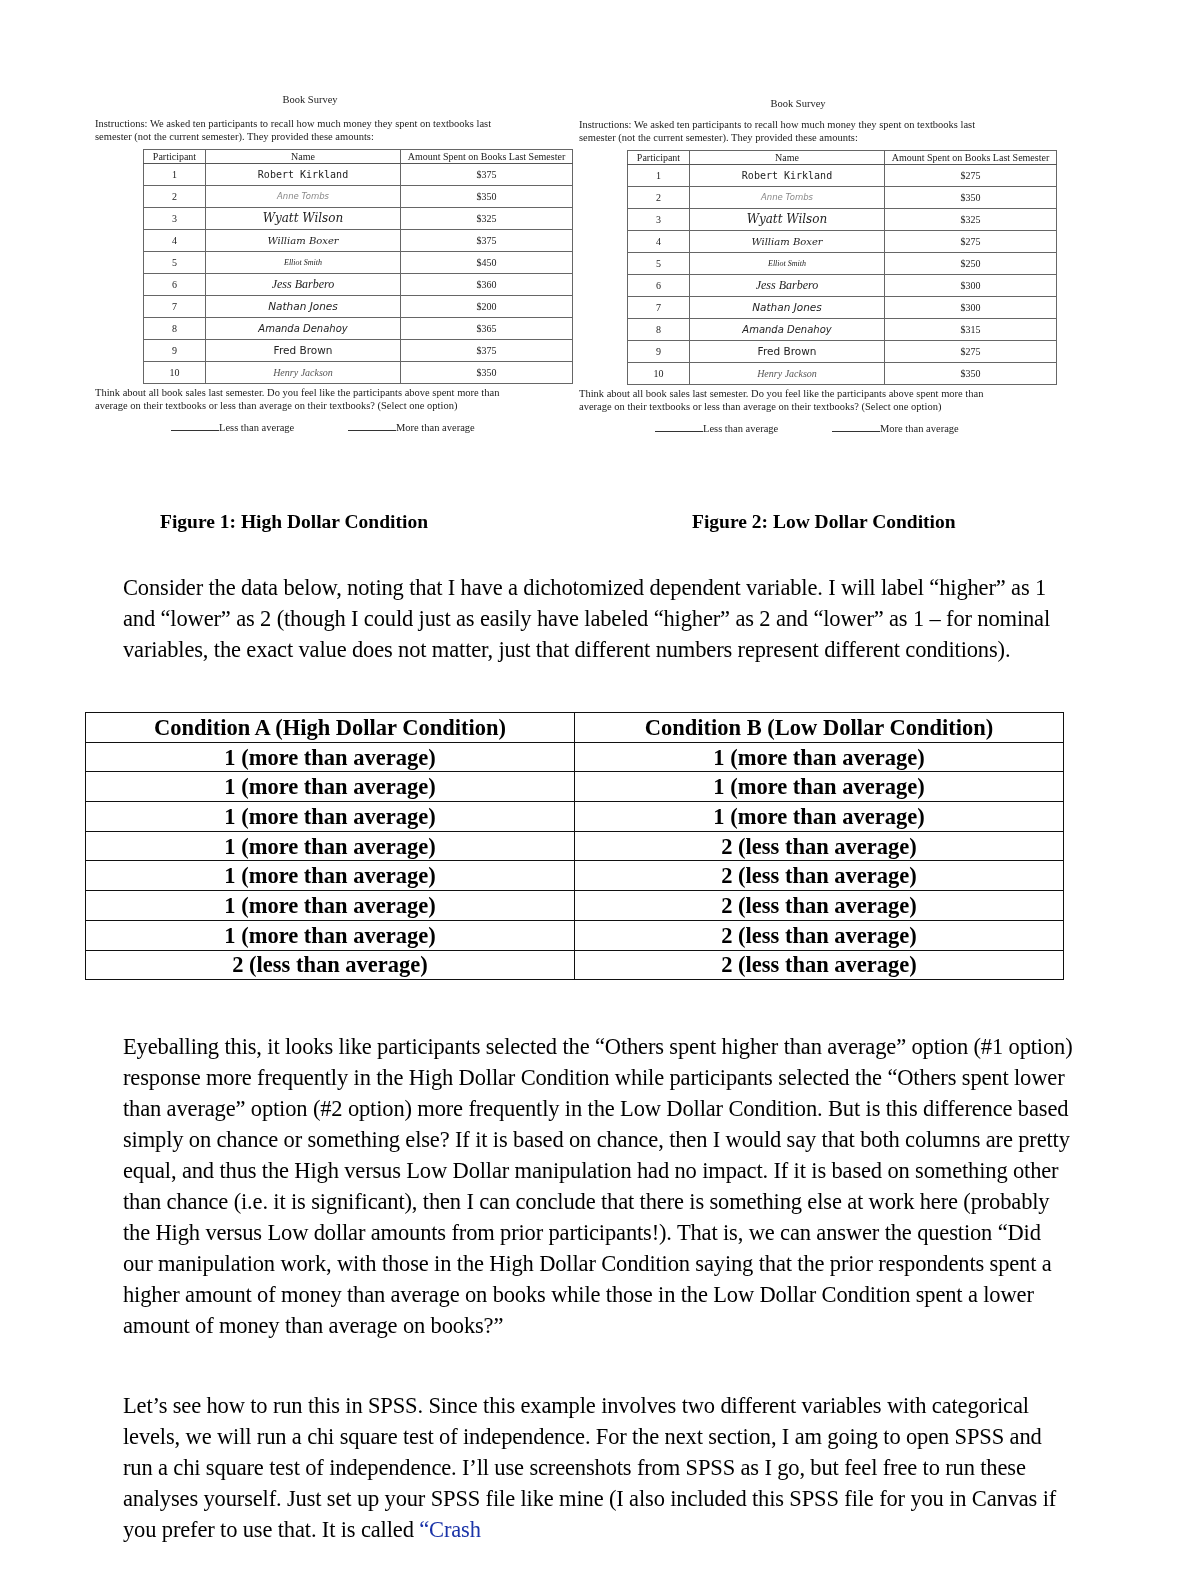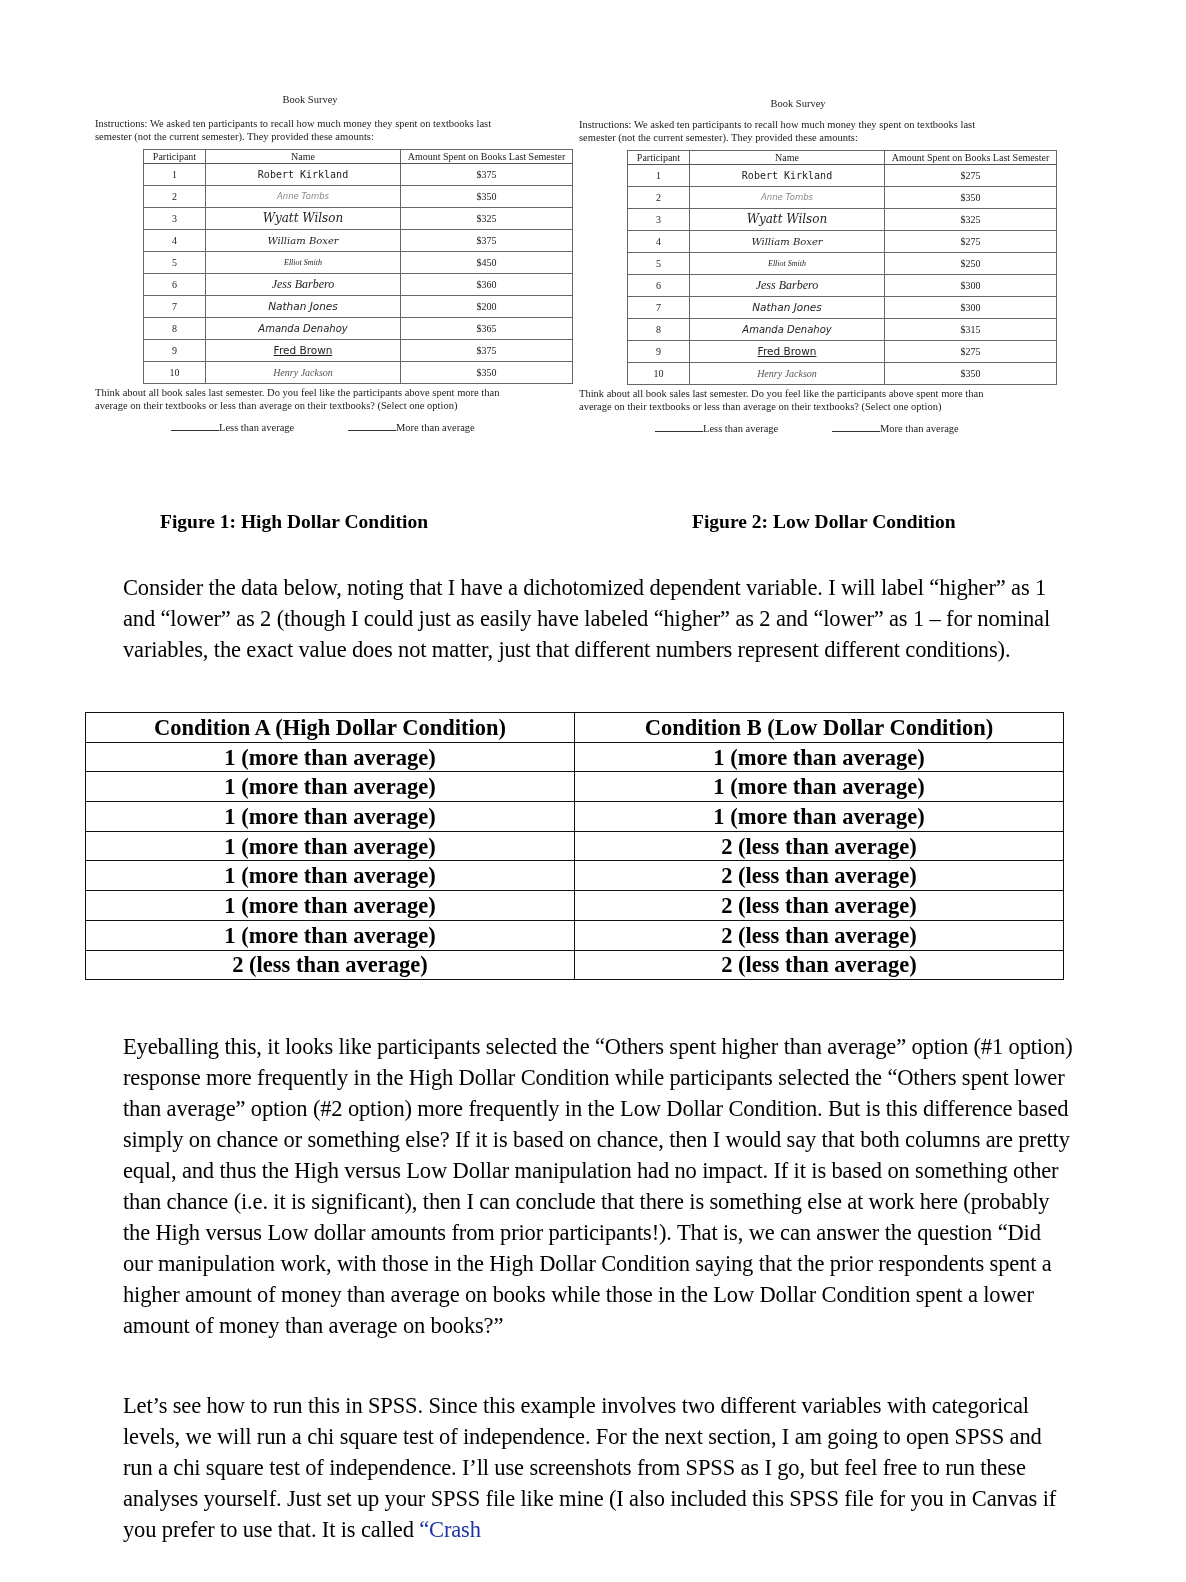--- a/index.html
+++ b/index.html
@@ -65,21 +65,21 @@
 
     .survey td.name { font-size: 10.5px; }
     .n-mono   { font-family: "DejaVu Sans Mono", "Liberation Mono", monospace; font-size: 10px !important; }
     .n-faint  { font-family: "DejaVu Sans", sans-serif; font-style: italic; color: #888; font-size: 8.5px !important; }
     .n-script { font-family: "DejaVu Serif", serif; font-style: italic; font-size: 12px !important; }
     .n-bold   { font-family: "DejaVu Serif", serif; font-style: italic; font-weight: bold; font-size: 10px !important; }
     .n-tiny   { font-family: "Liberation Serif", serif; font-style: italic; font-size: 8px !important; }
     .n-hand   { font-family: "Liberation Serif", serif; font-style: italic; font-size: 12px !important; }
     .n-casual { font-family: "DejaVu Sans", sans-serif; font-style: italic; font-size: 10.5px !important; }
     .n-comic  { font-family: "DejaVu Sans", sans-serif; font-style: italic; font-size: 10px !important; }
-    .n-plain  { font-family: "DejaVu Sans", sans-serif; font-size: 10.5px !important; text-decoration: underline; }
+    .n-plain  { font-family: "DejaVu Sans", sans-serif; font-size: 10.5px !important; }
     .n-cursive{ font-family: "Liberation Serif", serif; font-style: italic; color: #555; font-size: 10px !important; }
 
     .survey .s-question {
       margin-top: 2px;
       line-height: 13px;
     }
     .survey .s-options {
       margin-top: 8px;
       display: flex;
       gap: 0;

